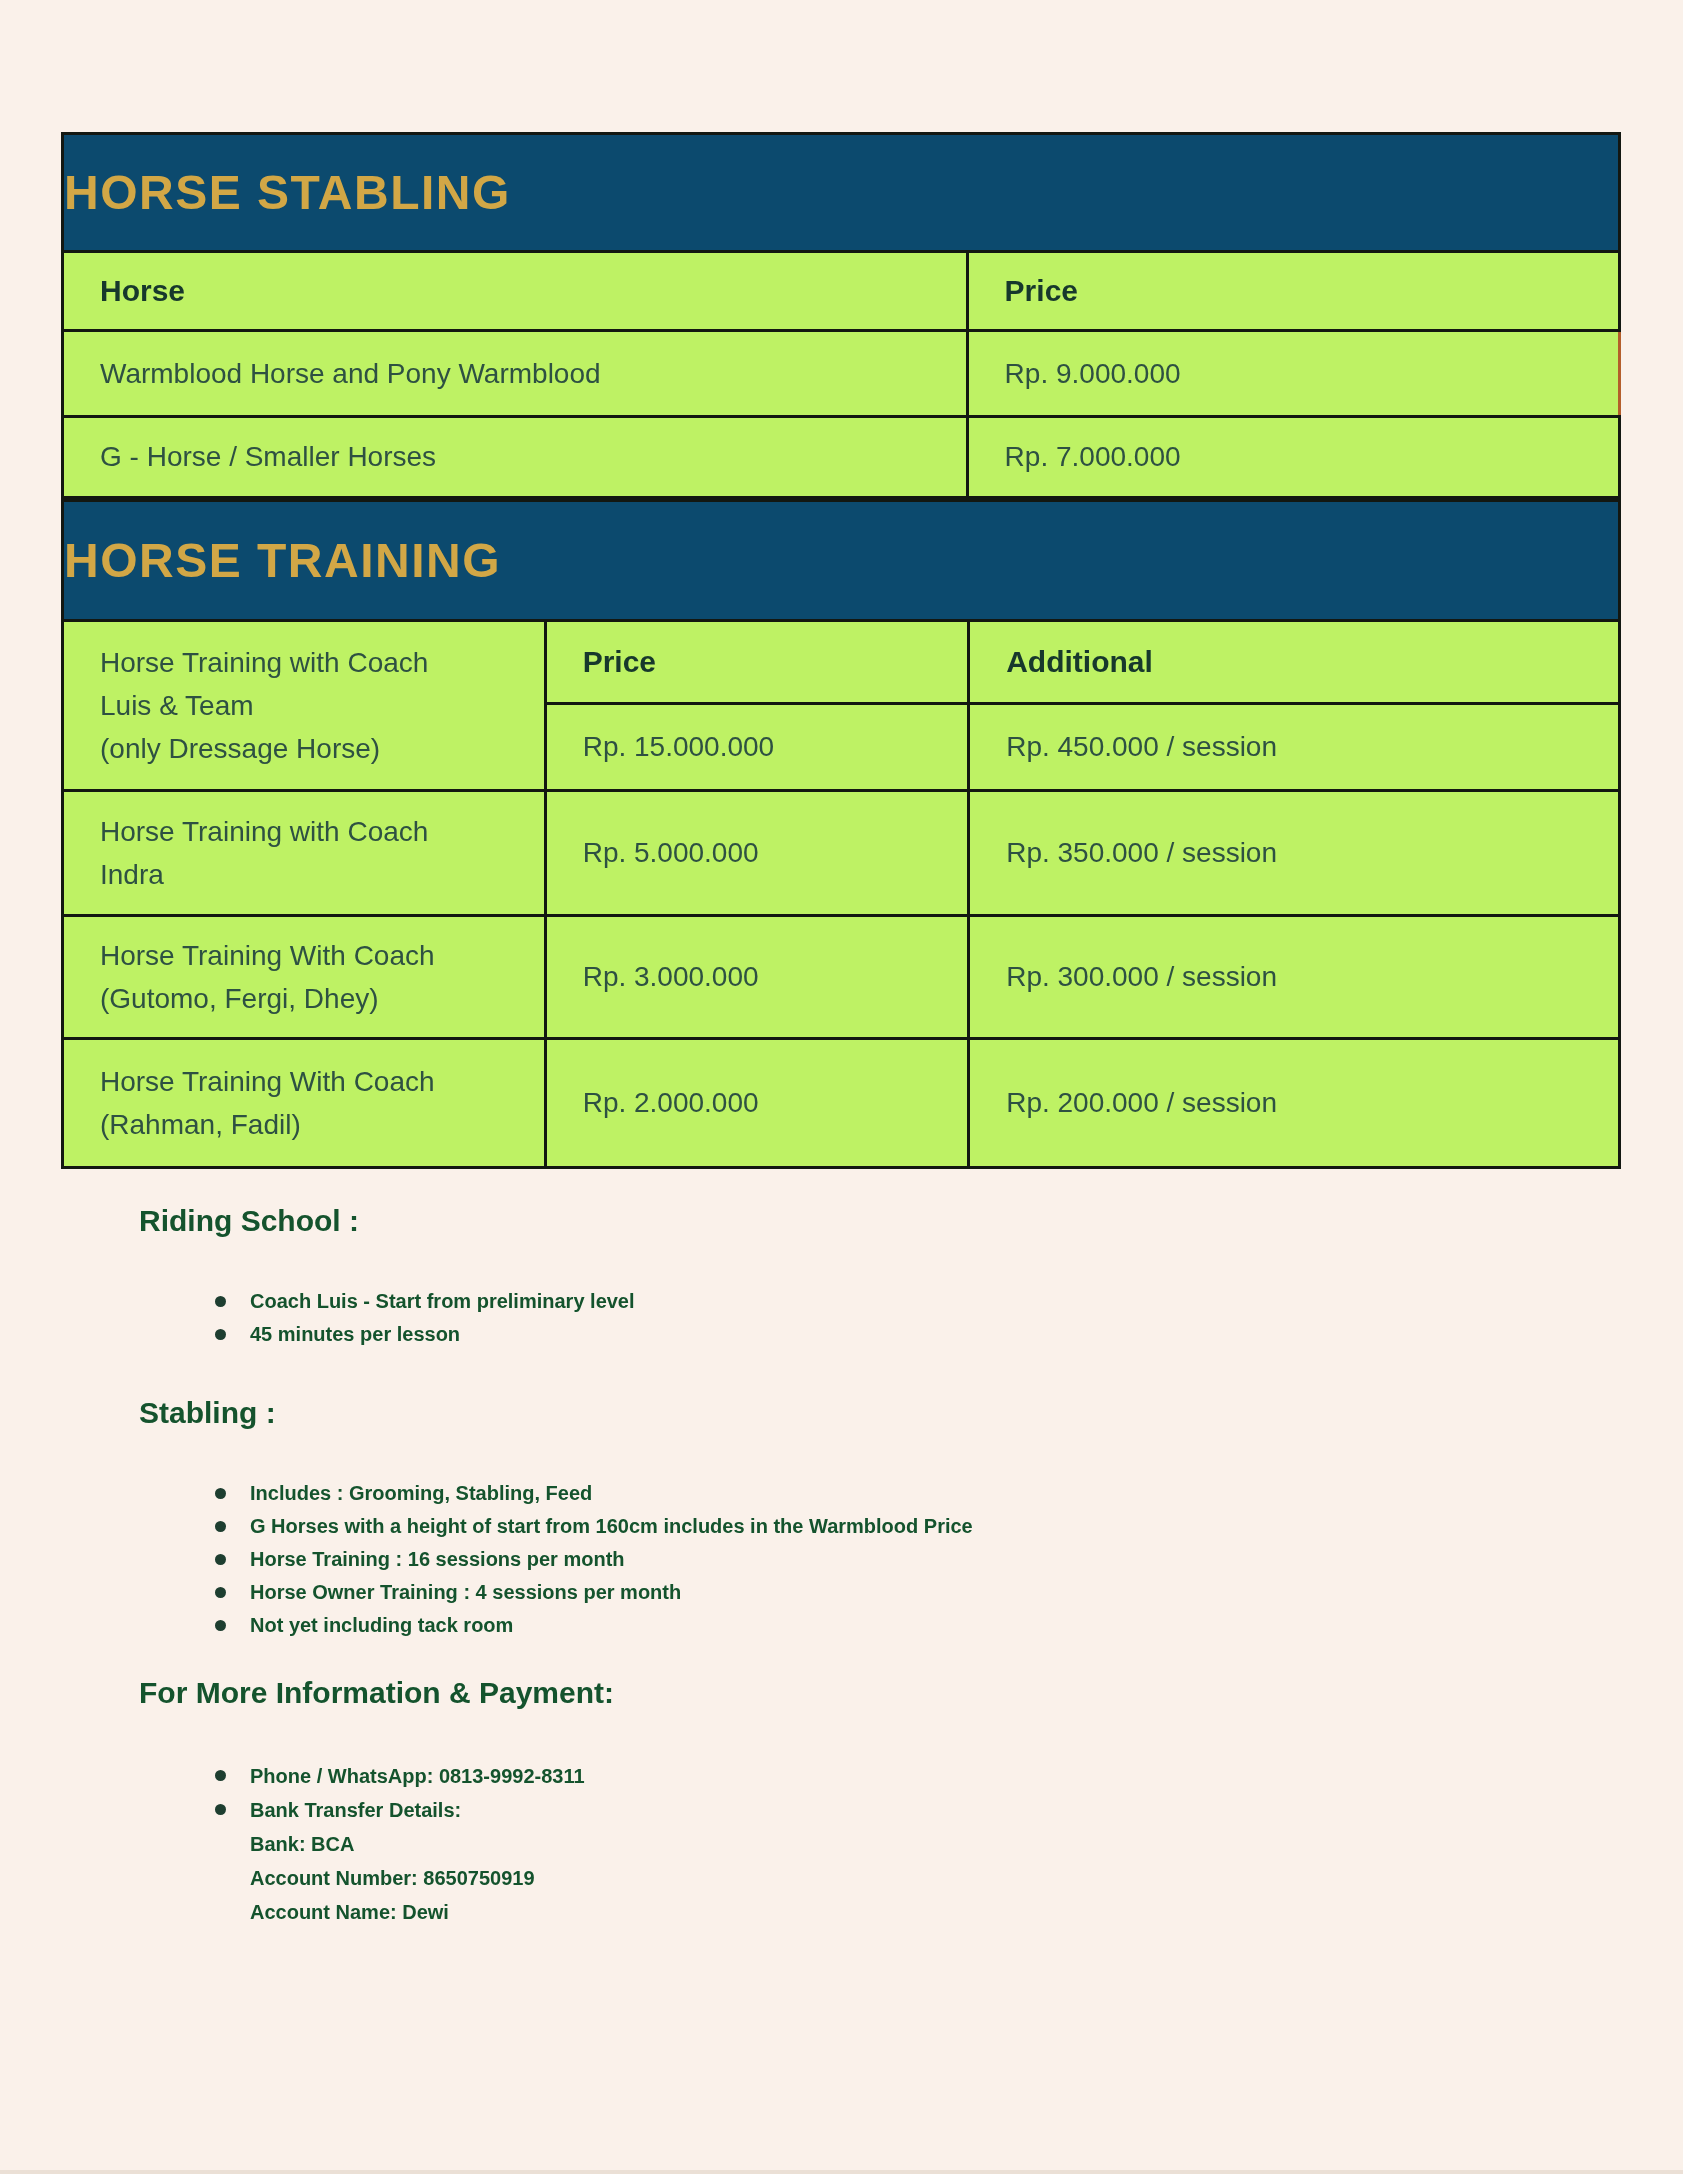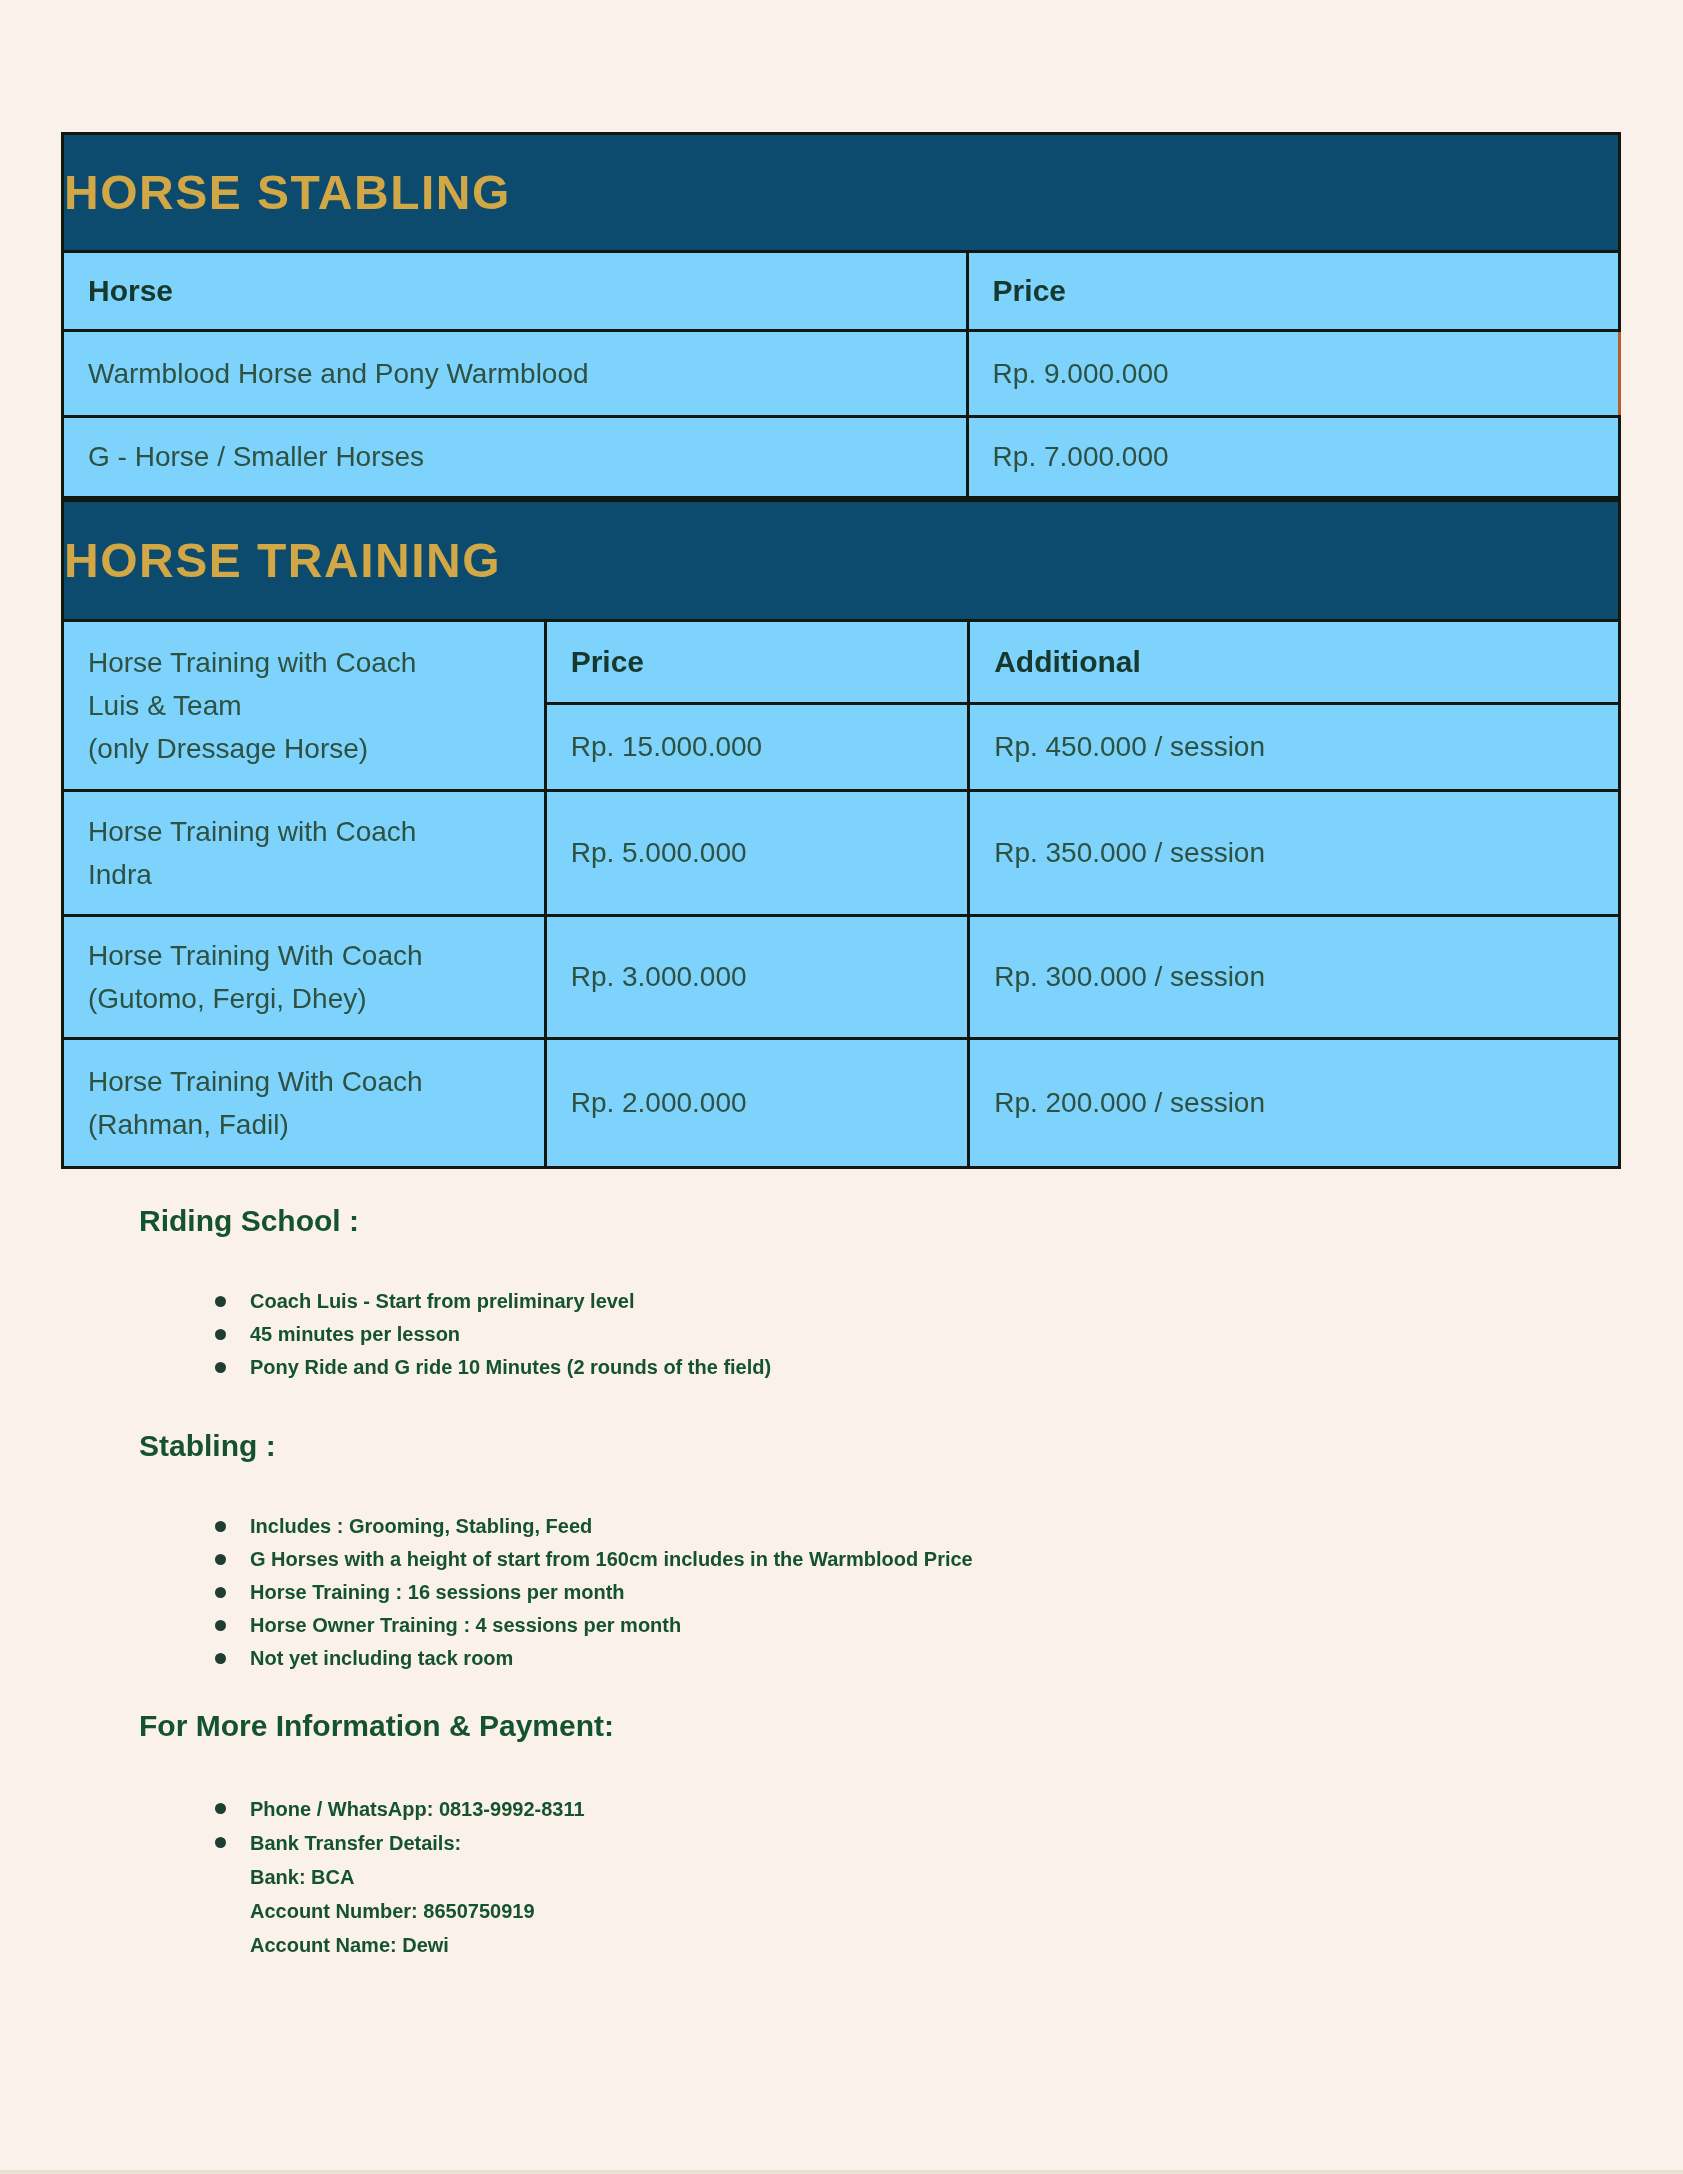--- a/index.html
+++ b/index.html
@@ -33,25 +33,25 @@
     letter-spacing: 1.5px;
   }
   table.tbl {
     width: 100%;
     border-collapse: collapse;
     table-layout: fixed;
     margin-top: -3px;
   }
   .tbl td {
     border: 3px solid #131711;
-    padding: 0 10px 0 24px;
+    padding: 0 10px 0 36px;
     vertical-align: middle;
     font-size: 28px;
     color: #2E5142;
-    background: #7dd3fc;
+    background: #bef264;
   }
   .tbl td.head {
     font-weight: bold;
     color: #17382C;
     font-size: 30px;
   }
   .label-cell {
     white-space: pre-line;
     line-height: 43px;
   }
@@ -178,21 +178,20 @@
     </tbody>
       </table>
   </div>
 
   <div class="notes">
 
     <h3 class="note-heading">Riding School :</h3>
     <ul class="note-list">
       <li><span class="dot"></span><span>Coach Luis - Start from preliminary level</span></li>
       <li><span class="dot"></span><span>45 minutes per lesson</span></li>
-      <li><span class="dot"></span><span>Pony Ride and G ride 10 Minutes (2 rounds of the field)</span></li>
     </ul>
 
     <h3 class="note-heading mid">Stabling :</h3>
     <ul class="note-list">
       <li><span class="dot"></span><span>Includes : Grooming, Stabling, Feed</span></li>
       <li><span class="dot"></span><span>G Horses with a height of start from 160cm includes in the Warmblood Price</span></li>
       <li><span class="dot"></span><span>Horse Training : 16 sessions per month</span></li>
       <li><span class="dot"></span><span>Horse Owner Training : 4 sessions per month</span></li>
       <li><span class="dot"></span><span>Not yet including tack room</span></li>
     </ul>

